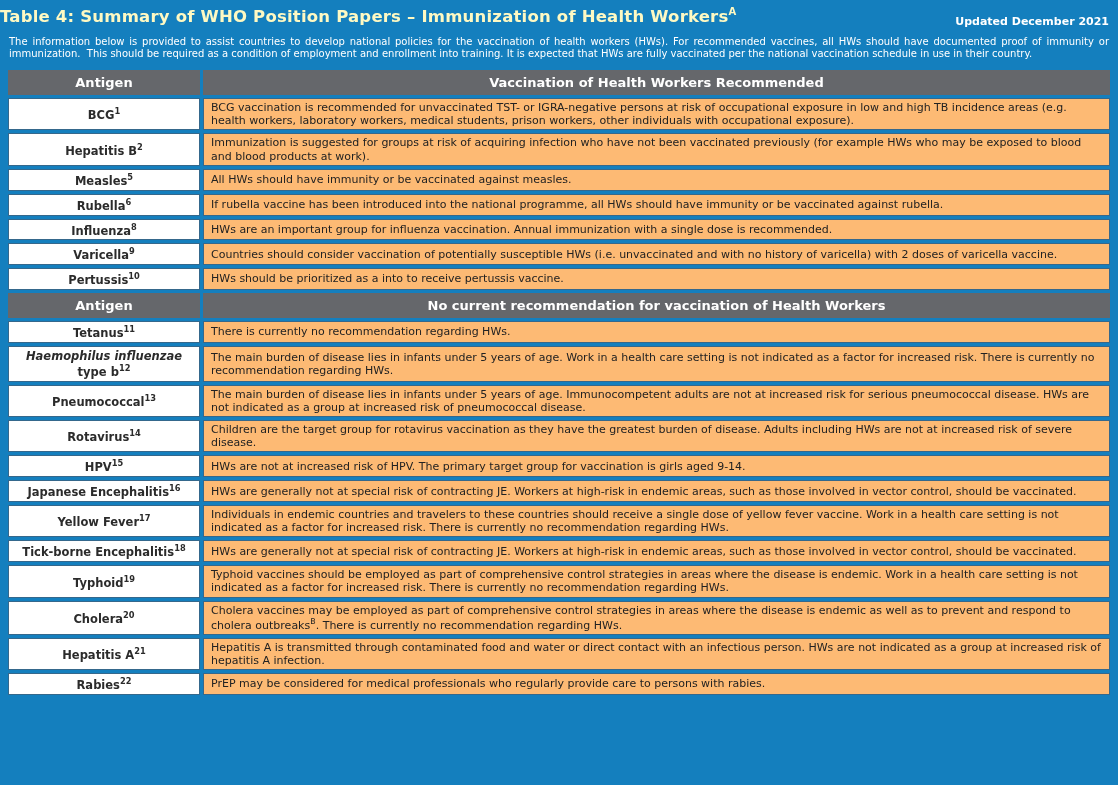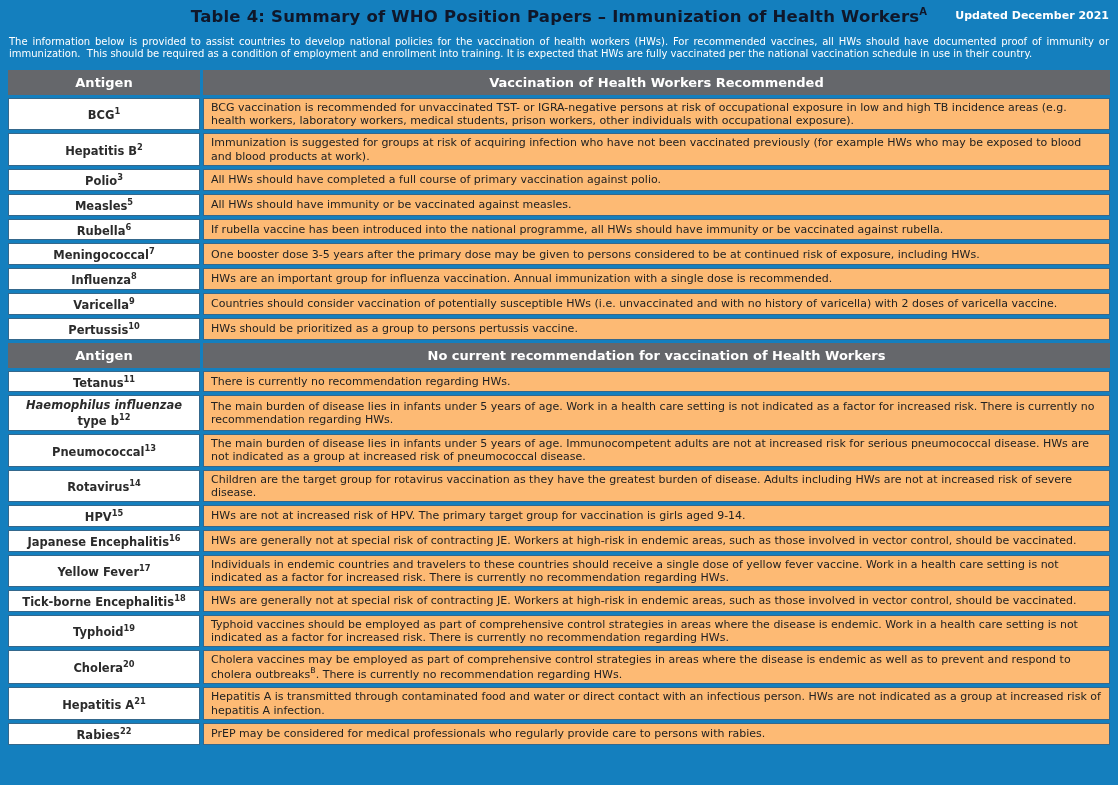--- a/index.html
+++ b/index.html
@@ -9,31 +9,31 @@
   }
   .page {
     position: relative;
     width: 1118px;
     height: 785px;
     background: var(--page-bg, #147FBE);
     overflow: hidden;
     box-sizing: border-box;
   }
   .doc-title {
-    text-align: center;
-    color: #0f172a;
+    text-align: left;
+    color: #fef9c3;
     font-weight: bold;
     font-size: 16.5px;
     padding-top: 6px;
     letter-spacing: 0.2px;
   }
   .doc-title sup { font-size: 10px; }
   .updated {
     position: absolute;
-    top: 9px;
+    top: 15px;
     right: 9px;
     color: #ffffff;
     font-weight: bold;
     font-size: 11px;
   }
   .intro {
     color: #ffffff;
     font-size: 10px;
     line-height: 1.28;
     text-align: justify;
@@ -99,46 +99,38 @@
         </tr>
         <tr>
           <td class="ant-cell"><span>BCG</span><sup>1</sup></td>
           <td class="desc-cell"><span>BCG vaccination is recommended for unvaccinated TST- or IGRA-negative persons at risk of occupational exposure in low and high TB incidence areas (e.g. health workers, laboratory workers, medical students, prison workers, other individuals with occupational exposure).</span></td>
         </tr>
         <tr>
           <td class="ant-cell"><span>Hepatitis B</span><sup>2</sup></td>
           <td class="desc-cell"><span>Immunization is suggested for groups at risk of acquiring infection who have not been vaccinated previously (for example HWs who may be exposed to blood and blood products at work).</span></td>
         </tr>
         <tr>
-          <td class="ant-cell"><span>Polio</span><sup>3</sup></td>
-          <td class="desc-cell"><span>All HWs should have completed a full course of primary vaccination against polio.</span></td>
-        </tr>
-        <tr>
           <td class="ant-cell"><span>Measles</span><sup>5</sup></td>
           <td class="desc-cell"><span>All HWs should have immunity or be vaccinated against measles.</span></td>
         </tr>
         <tr>
           <td class="ant-cell"><span>Rubella</span><sup>6</sup></td>
           <td class="desc-cell"><span>If rubella vaccine has been introduced into the national programme, all HWs should have immunity or be vaccinated against rubella.</span></td>
-        </tr>
-        <tr>
-          <td class="ant-cell"><span>Meningococcal</span><sup>7</sup></td>
-          <td class="desc-cell"><span>One booster dose 3-5 years after the primary dose may be given to persons considered to be at continued risk of exposure, including HWs.</span></td>
         </tr>
         <tr>
           <td class="ant-cell"><span>Influenza</span><sup>8</sup></td>
           <td class="desc-cell"><span>HWs are an important group for influenza vaccination. Annual immunization with a single dose is recommended.</span></td>
         </tr>
         <tr>
           <td class="ant-cell"><span>Varicella</span><sup>9</sup></td>
           <td class="desc-cell"><span>Countries should consider vaccination of potentially susceptible HWs (i.e. unvaccinated and with no history of varicella) with 2 doses of varicella vaccine.</span></td>
         </tr>
         <tr>
           <td class="ant-cell"><span>Pertussis</span><sup>10</sup></td>
-          <td class="desc-cell"><span>HWs should be prioritized as a group to persons pertussis vaccine.</span></td>
+          <td class="desc-cell"><span>HWs should be prioritized as a into to receive pertussis vaccine.</span></td>
         </tr>
         <tr>
           <th class="section-hdr">Antigen</th>
           <th class="section-hdr">No current recommendation for vaccination of Health Workers</th>
         </tr>
         <tr>
           <td class="ant-cell"><span>Tetanus</span><sup>11</sup></td>
           <td class="desc-cell"><span>There is currently no recommendation regarding HWs.</span></td>
         </tr>
         <tr>

